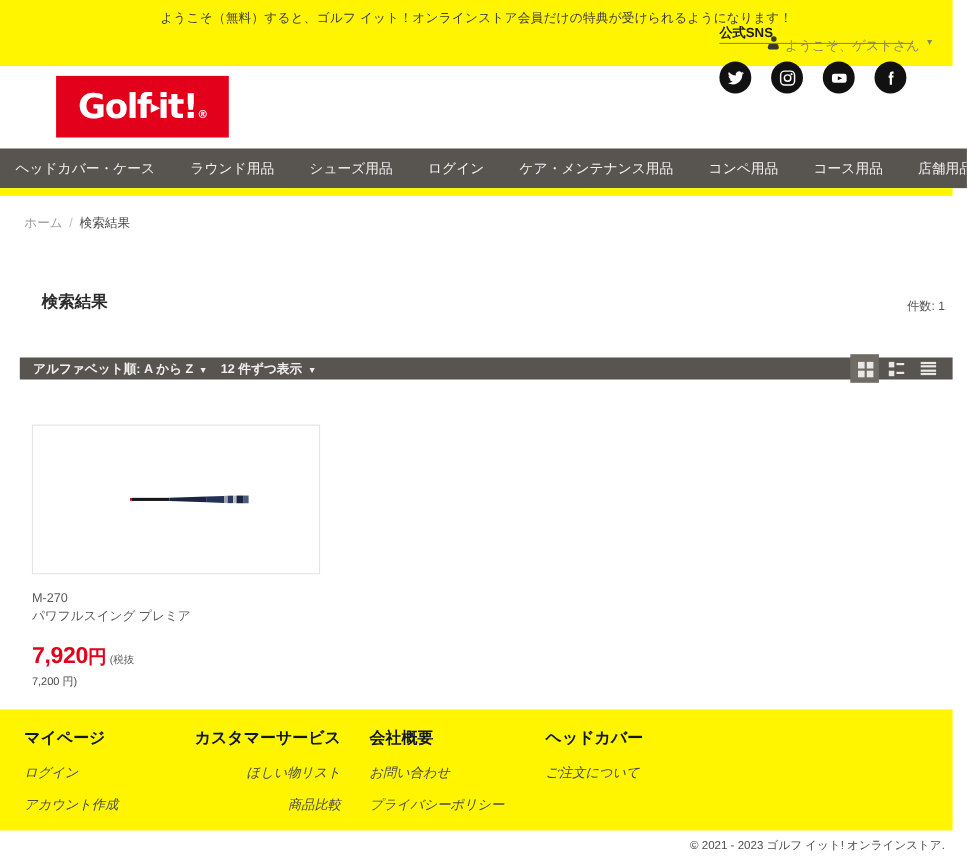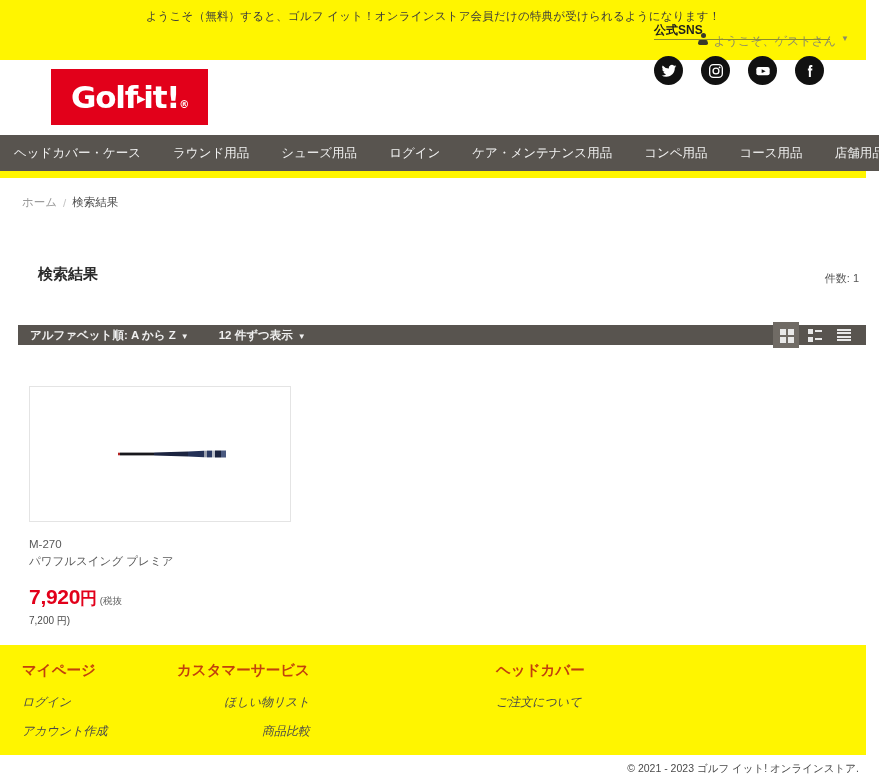--- a/index.html
+++ b/index.html
@@ -98,21 +98,21 @@
   
   .toolbar{
     position:absolute; left:18px; top:325px; width:848px; height:20px;
     background:#58544f; display:flex; align-items:center;
   }
   .tb-select{
     color:#f0f0f0; font-size:11.5px; font-weight:bold; white-space:nowrap;
     display:flex; align-items:center; gap:5px; cursor:pointer;
   }
   .tb-select:first-child{ margin-left:12px; }
-  .tb-select + .tb-select{ margin-left:30px;align-items:center; }
+  .tb-select + .tb-select{ margin-left:12px;align-items:center; }
   .tb-select .caret{ font-size:8px; position:relative; top:1px; font-weight:normal; }
   .view-modes{ margin-left:auto; display:flex; align-items:center; gap:3px; padding-right:9px; }
   .vm{
     width:26px; height:26px; display:flex; align-items:center; justify-content:center;
     cursor:pointer;
   }
   .vm.active{ background:#706b65; }
 
   
   .g-grid{ width:13px; height:13px; display:grid; grid-template-columns:6px 6px; grid-template-rows:6px 6px; gap:2px; }
@@ -145,21 +145,21 @@
   .price .yen{ font-size:17px; }
   .price-note{ font-size:9.5px; color:#5a5a5a; margin-left:3px; }
   .price-sub{ margin-top:4px; font-size:10px; color:#4a4a4a; }
 
   
   .footer{
     position:absolute; left:0; top:645px; width:866px; height:110px; background:#FFF500;
   }
   .fcol{ position:absolute; top:16px; }
   .fcol h4{
-    margin:0 0 14px 0; font-size:14.5px; font-weight:bold; color:#c2410c; white-space:nowrap;font-family:Liberation Mono, monospace;
+    margin:0 0 14px 0; font-size:14.5px; font-weight:bold; color:#0f172a; white-space:nowrap;font-family:Liberation Mono, monospace;
   }
   .fcol a{
     display:block; font-size:12px; color:#4a4a4a; text-decoration:none;
     margin-bottom:12px; white-space:nowrap;font-style:italic;
   }
   .sns{ position:absolute; left:654px; top:22px; width:180px; }
   .sns h4{
     margin:0; font-size:12px; font-weight:bold; color:#1f1f1f;
     padding-bottom:0; border-bottom:1.5px solid #8d8d2a; width:176px;
   }
@@ -304,20 +304,25 @@
       <div class="fcol" style="left: 22px;">
         <h4>マイページ</h4>
         <a href="#">ログイン</a>
         <a href="#">アカウント作成</a>
       </div>
       <div class="fcol" style="left: 177px; text-align: right;">
         <h4>カスタマーサービス</h4>
         <a href="#">ほしい物リスト</a>
         <a href="#">商品比較</a>
       </div>
+      <div class="fcol" style="left: 336px;">
+        <h4>会社概要</h4>
+        <a href="#">お問い合わせ</a>
+        <a href="#">プライバシーポリシー</a>
+      </div>
       <div class="fcol" style="left: 496px;">
         <h4>ヘッドカバー</h4>
         <a href="#">ご注文について</a>
       </div>
     </div>
 
   <div class="sns">
     <h4>公式SNS</h4>
     <div class="sns-icons">
       <div class="sns-icon">

